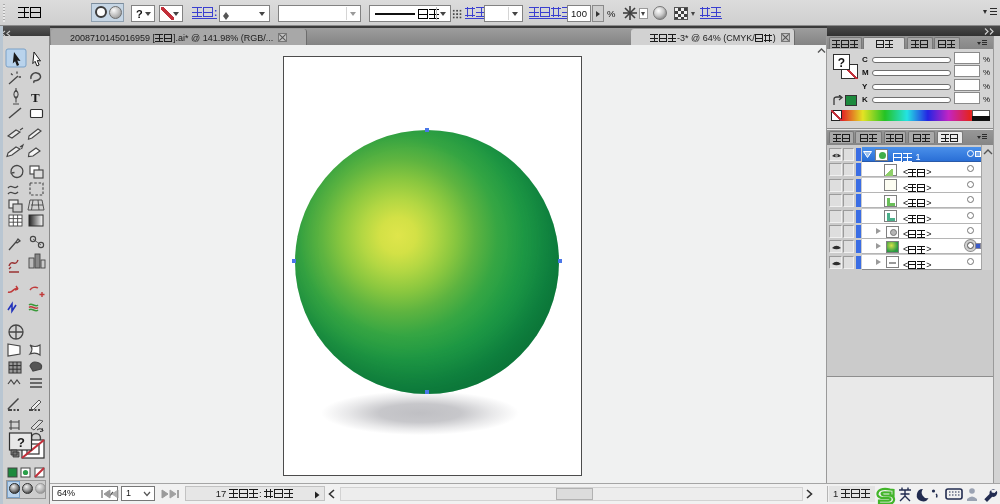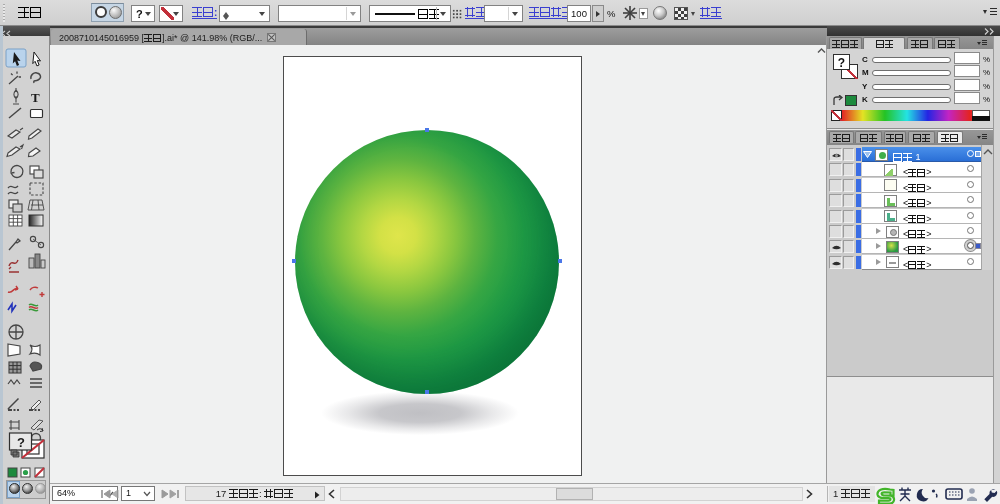--- a/index.html
+++ b/index.html
@@ -8,21 +8,21 @@
 .g,.g2,.g3{display:inline-block;vertical-align:middle;width:9px;height:9px;margin:0 1px 1px 0}
 .g{background:linear-gradient(currentColor,currentColor) 0 0/100% 1px no-repeat,linear-gradient(currentColor,currentColor) 0 50%/100% 1px no-repeat,linear-gradient(currentColor,currentColor) 0 100%/100% 1px no-repeat,linear-gradient(currentColor,currentColor) 55% 0/1px 100% no-repeat}
 .g2{border:1px solid;background:linear-gradient(currentColor,currentColor) 0 50%/100% 1px no-repeat}
 .g3{background:linear-gradient(currentColor,currentColor) 0 15%/100% 1px no-repeat,linear-gradient(currentColor,currentColor) 0 85%/100% 1px no-repeat,linear-gradient(currentColor,currentColor) 25% 0/1px 100% no-repeat,linear-gradient(currentColor,currentColor) 75% 0/1px 100% no-repeat}
 .link{color:#3a3fd0;border-bottom:1px solid #3a3fd0;display:inline-block}
 .combo{position:absolute;background:#fff;border:1px solid #828282}
 
 #cbar{left:0;top:0;width:1000px;height:26px;background:linear-gradient(#dcdcdc,#cfcfcf);border-bottom:1px solid #8a8a8a}
 
 #tabband{left:0;top:26px;width:1000px;height:19px;background:linear-gradient(#9d9d9d,#848484);border-top:2px solid #3a3a3a}
-.dtab{position:absolute;top:1px;height:18px;background:#a8a8a8;border-right:1px solid #6c6c6c;border-radius:3px 3px 0 0;color:#1b1b1b;font-size:9px;line-height:18px;padding:0 8px;white-space:nowrap;overflow:hidden}
+.dtab{position:absolute;top:1px;height:18px;background:#a8a8a8;border-right:1px solid #6c6c6c;border-radius:3px 3px 0 0;color:#1b1b1b;font-size:9px;line-height:18px;padding:0 19px;white-space:nowrap;overflow:hidden}
 .dtab .x{display:inline-block;width:9px;height:9px;border:1px solid #777;background:#c2c2c2;margin-left:5px;position:relative;vertical-align:-1px}
 .dtab .x:before,.dtab .x:after{content:"";position:absolute;left:-1px;top:3px;width:9px;height:1px;background:#555}
 .dtab .x:before{transform:rotate(45deg)}.dtab .x:after{transform:rotate(-45deg)}
 
 #canvas{left:50px;top:45px;width:777px;height:438px;background:#f0f1f1}
 #board{position:absolute;left:233px;top:11px;width:299px;height:420px;background:#fff;border:1px solid #4c4c4c}
 #sphere{position:absolute;left:244.5px;top:84.5px;width:264px;height:264px;border-radius:50%;background:radial-gradient(circle at 39% 40%,#dfe54b 0%,#d3e146 8%,#b3d743 16%,#8ac73f 25%,#5eb440 34%,#36a643 44%,#1f9c46 55%,#139449 68%,#0d8c45 82%,#0a8441 100%);box-shadow:inset -14px -20px 34px rgba(0,60,25,.32)}
 #shadow{position:absolute;left:267px;top:345px;width:206px;height:46px;border-radius:50%;background:radial-gradient(closest-side,rgba(128,128,136,.5) 0%,rgba(128,128,136,.44) 40%,rgba(128,128,136,.18) 70%,rgba(128,128,136,0) 96%)}
 .anch{position:absolute;width:4px;height:4px;background:#4a77e8}
 
@@ -116,20 +116,21 @@
     </div>
   <div class="abs" style="left:653px;top:6px;width:14px;height:14px;border-radius:50%;background:radial-gradient(circle at 38% 32%,#fff,#c9c9c9 45%,#8e8e8e 75%,#b5b5b5);border:1px solid #777"></div>
   <div class="abs" style="left:674px;top:7px;width:14px;height:13px;border:1px solid #555;background-image:linear-gradient(45deg,#3f3f3f 25%,transparent 25% 75%,#3f3f3f 75%),linear-gradient(45deg,#3f3f3f 25%,#f0f0f0 25% 75%,#3f3f3f 75%);background-size:6px 6px;background-position:0 0,3px 3px"></div>
   <span class="dn" style="position:absolute;left:691px;top:12px;border-width:2.5px;border-top-width:4px"></span>
   <div class="abs link" style="left:700px;top:7px"><i class="g3" style="width:10px;height:10px"></i><i class="g" style="width:10px;height:10px"></i></div>
   <span class="dn" style="position:absolute;left:983px;top:10px;border-width:2.5px;border-top-width:4px;border-top-color:#2c2c2c"></span>
   <div class="abs" style="left:990px;top:8px;width:7px;height:8px;background:repeating-linear-gradient(#2c2c2c 0 1px,transparent 1px 3px)"></div>
 </div>
 <div class="abs" id="tabband">
   <div class="dtab" style="left:51px;width:256px">2008710145016959 [<i class="g" style="width:8px;height:8px"></i><i class="g2" style="width:8px;height:8px"></i>].ai* @ 141.98% (RGB/...<span class="x"></span></div>
+  <div class="dtab" style="left:631px;width:164px;background:#d2d2d2"><i class="g" style="width:8px;height:8px"></i><i class="g2" style="width:8px;height:8px"></i><i class="g" style="width:8px;height:8px"></i>-3* @ 64% (CMYK/<i class="g2" style="width:8px;height:8px"></i><i class="g3" style="width:8px;height:8px"></i>)<span class="x"></span></div>
 </div>
 
 <div class="abs" id="canvas">
   <div id="board"></div>
   <div id="shadow"></div>
   <div id="sphere"></div>
   <div class="anch" style="left:375px;top:83px"></div>
   <div class="anch" style="left:242px;top:214px"></div>
   <div class="anch" style="left:508px;top:214px"></div>
   <div class="anch" style="left:375px;top:345px"></div>

